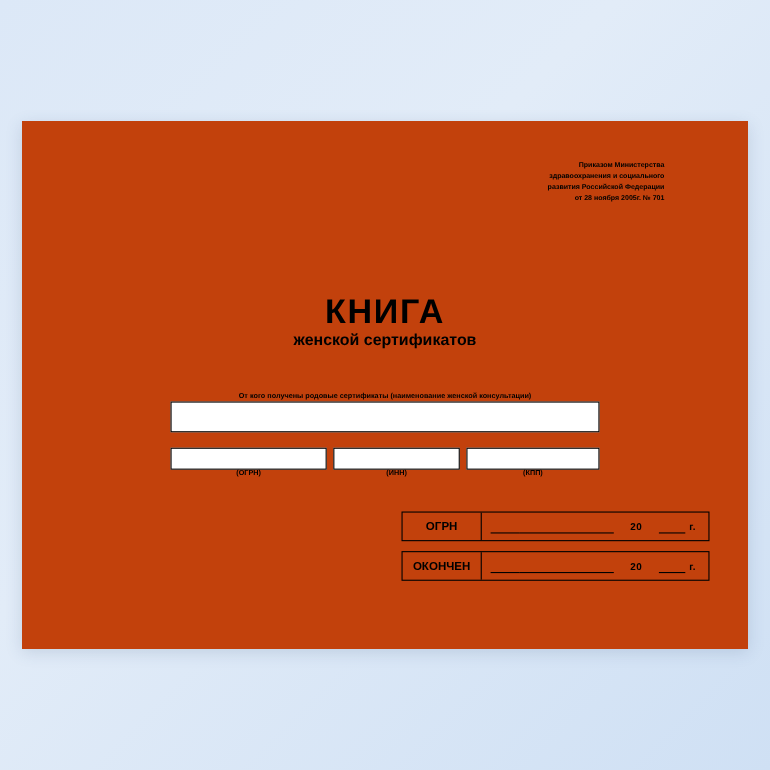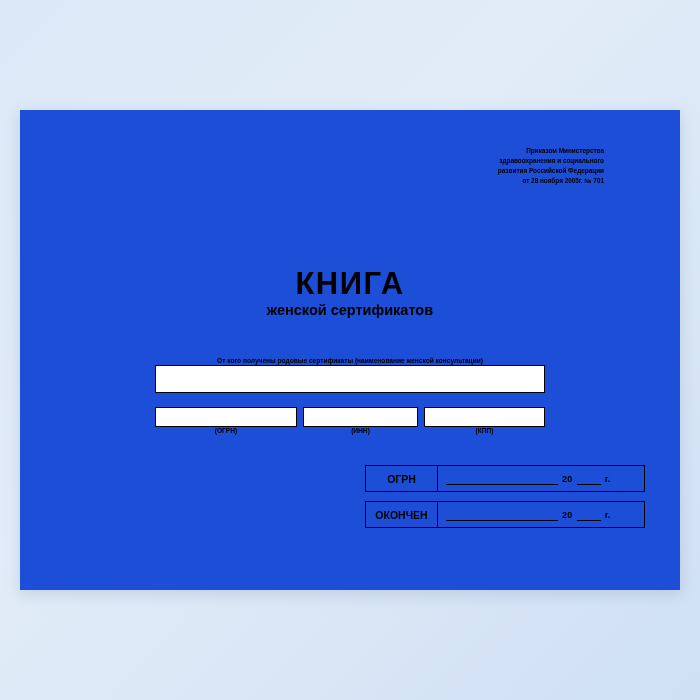--- a/index.html
+++ b/index.html
@@ -17,21 +17,21 @@
     position: relative;
     width: 700px;
     height: 700px;
   }
   .page {
     position: absolute;
     left: 20px;
     top: 110px;
     width: 660px;
     height: 480px;
-    background: #1d4ed8;
+    background: #c2410c;
     box-shadow: 0 4px 14px rgba(60, 90, 130, 0.18);
   }
   .sheet-inner {
     position: absolute;
     left: 0; top: 0; right: 0; bottom: 0;
   }
   .order-block {
     position: absolute;
     right: 76px;
     top: 36px;
@@ -147,21 +147,21 @@
     white-space: nowrap;
   }
   .ul {
     display: inline-block;
     border-bottom: 1.2px solid #000;
     height: 11px;
   }
   .u-day { width: 26px; }
   .u-month { width: 86px; }
   .u-year { width: 24px; }
-  .yr { margin: 0 4px; text-align: center; }
+  .yr { margin: 0 15px; text-align: center; }
   .gl { margin-left: 4px; }
 </style>
 </head>
 <body>
 
 <div class="stage">
   <div class="page">
     <div class="sheet-inner">
 
       <div class="order-block">

